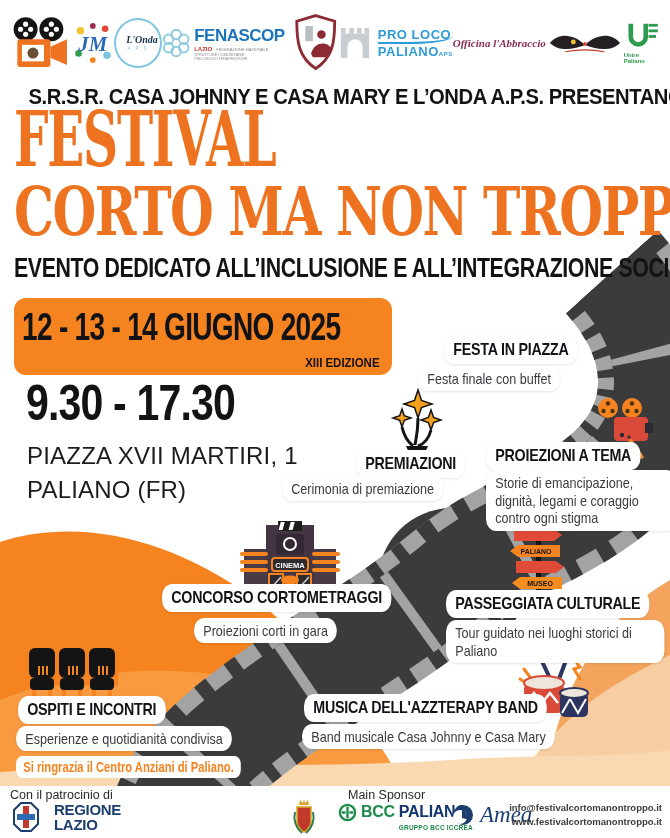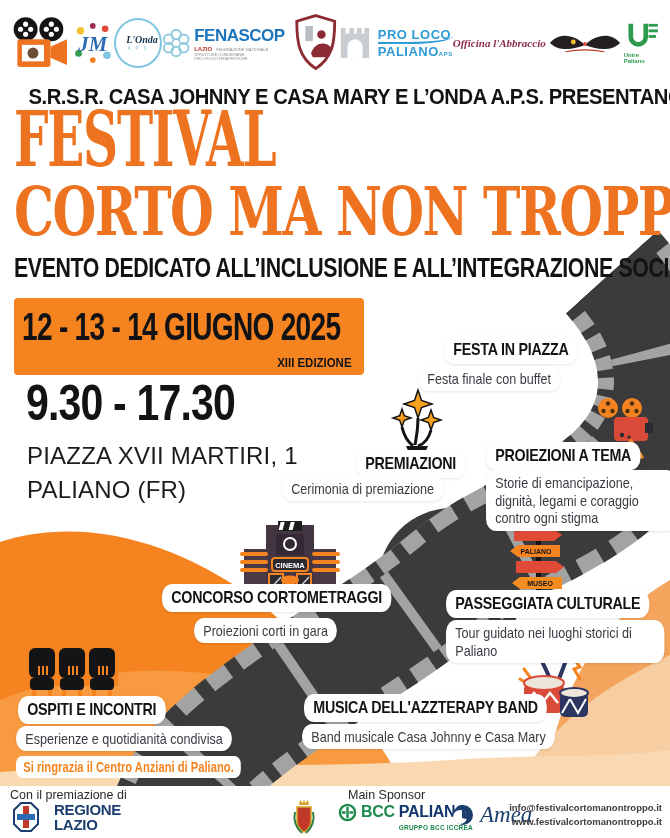--- a/index.html
+++ b/index.html
@@ -33,22 +33,22 @@
   .presenters span{display:inline-block;font-weight:800;font-size:22px;letter-spacing:-.5px;
                    transform:scaleX(.92);transform-origin:center;white-space:nowrap;color:#131316;}
   .title1{position:absolute;left:14px;top:104px;font-family:"DejaVu Serif",serif;font-weight:700;
           font-size:76px;line-height:.95;color:#EE7320;transform:scaleX(.64);transform-origin:left top;
           white-space:nowrap;letter-spacing:-2px;z-index:4;}
   .title2{position:absolute;left:14px;top:180px;font-family:"DejaVu Serif",serif;font-weight:700;
           font-size:67px;line-height:.95;color:#EE7320;transform:scaleX(.75);transform-origin:left top;
           white-space:nowrap;letter-spacing:-2px;z-index:4;}
   .subtitle{position:absolute;left:14px;top:253px;font-weight:800;font-size:27px;color:#131316;
             transform:scaleX(.79);transform-origin:left top;white-space:nowrap;letter-spacing:-.5px;z-index:4;}
-  .banner{position:absolute;left:14px;top:298px;width:350px;height:77px;background:#F5831F;
-          border-radius:4px;z-index:4;}
+  .banner{position:absolute;left:14px;top:298px;width:378px;height:77px;background:#F5831F;
+          border-radius:12px;z-index:4;}
   .banner-dates{position:absolute;left:8px;top:7px;font-weight:800;font-size:39px;color:#131316;
                 transform:scaleX(.72);transform-origin:left top;white-space:nowrap;letter-spacing:-1px;}
   .banner-edition{position:absolute;right:12px;bottom:5px;font-weight:800;font-size:13px;color:#131316;
                   transform:scaleX(.88);transform-origin:right bottom;white-space:nowrap;}
   .time{position:absolute;left:26px;top:374px;font-weight:800;font-size:50px;color:#131316;
         transform:scaleX(.82);transform-origin:left top;white-space:nowrap;letter-spacing:-1px;z-index:4;}
   .addr{position:absolute;left:27px;font-size:24px;color:#1c1c20;white-space:nowrap;z-index:4;letter-spacing:.2px;}
   
   .pill{position:absolute;background:#fff;border-radius:12px;padding:4px 11px;white-space:nowrap;
         box-shadow:0 1px 3px rgba(0,0,0,.10);z-index:5;}
@@ -340,21 +340,21 @@
     <polyline points="16,54 24,44 32,54 40,44 48,54" stroke="#fff" stroke-width="2.5" fill="none"></polyline>
     <ellipse cx="34" cy="34" rx="20" ry="7" fill="#EFE6DB" stroke="#D94A38" stroke-width="2"></ellipse>
     <rect x="50" y="44" width="28" height="24" rx="5" fill="#2B3560"></rect>
     <polyline points="52,64 60,50 68,64 76,50" stroke="#fff" stroke-width="2" fill="none"></polyline>
     <ellipse cx="64" cy="44" rx="14" ry="5" fill="#EFE6DB" stroke="#2B3560" stroke-width="2"></ellipse>
   </svg>
   <div class="pill h" style="left:304px;top:694px">MUSICA DELL'AZZTERAPY BAND</div>
   <div class="pill d" style="left:302px;top:724px">Band musicale Casa Johnny e Casa Mary</div>
 
   <div class="footer">
-    <div class="f-label" style="left:10px">Con il premiazione di</div>
+    <div class="f-label" style="left:10px">Con il patrocinio di</div>
     <div class="f-label" style="left:348px">Main Sponsor</div>
 
     <div class="regione">
       <svg width="28" height="30" viewBox="0 0 26 30">
         <polygon points="8,1 18,1 25,8 25,22 18,29 8,29 1,22 1,8" fill="#fff" stroke="#1B3E6F" stroke-width="2"></polygon>
         <rect x="10" y="4" width="6" height="22" fill="#C0392B"></rect>
         <rect x="4" y="12" width="18" height="6" fill="#2C6BB3"></rect>
       </svg>
       <div class="regione-name">
         <div>REGIONE</div>

